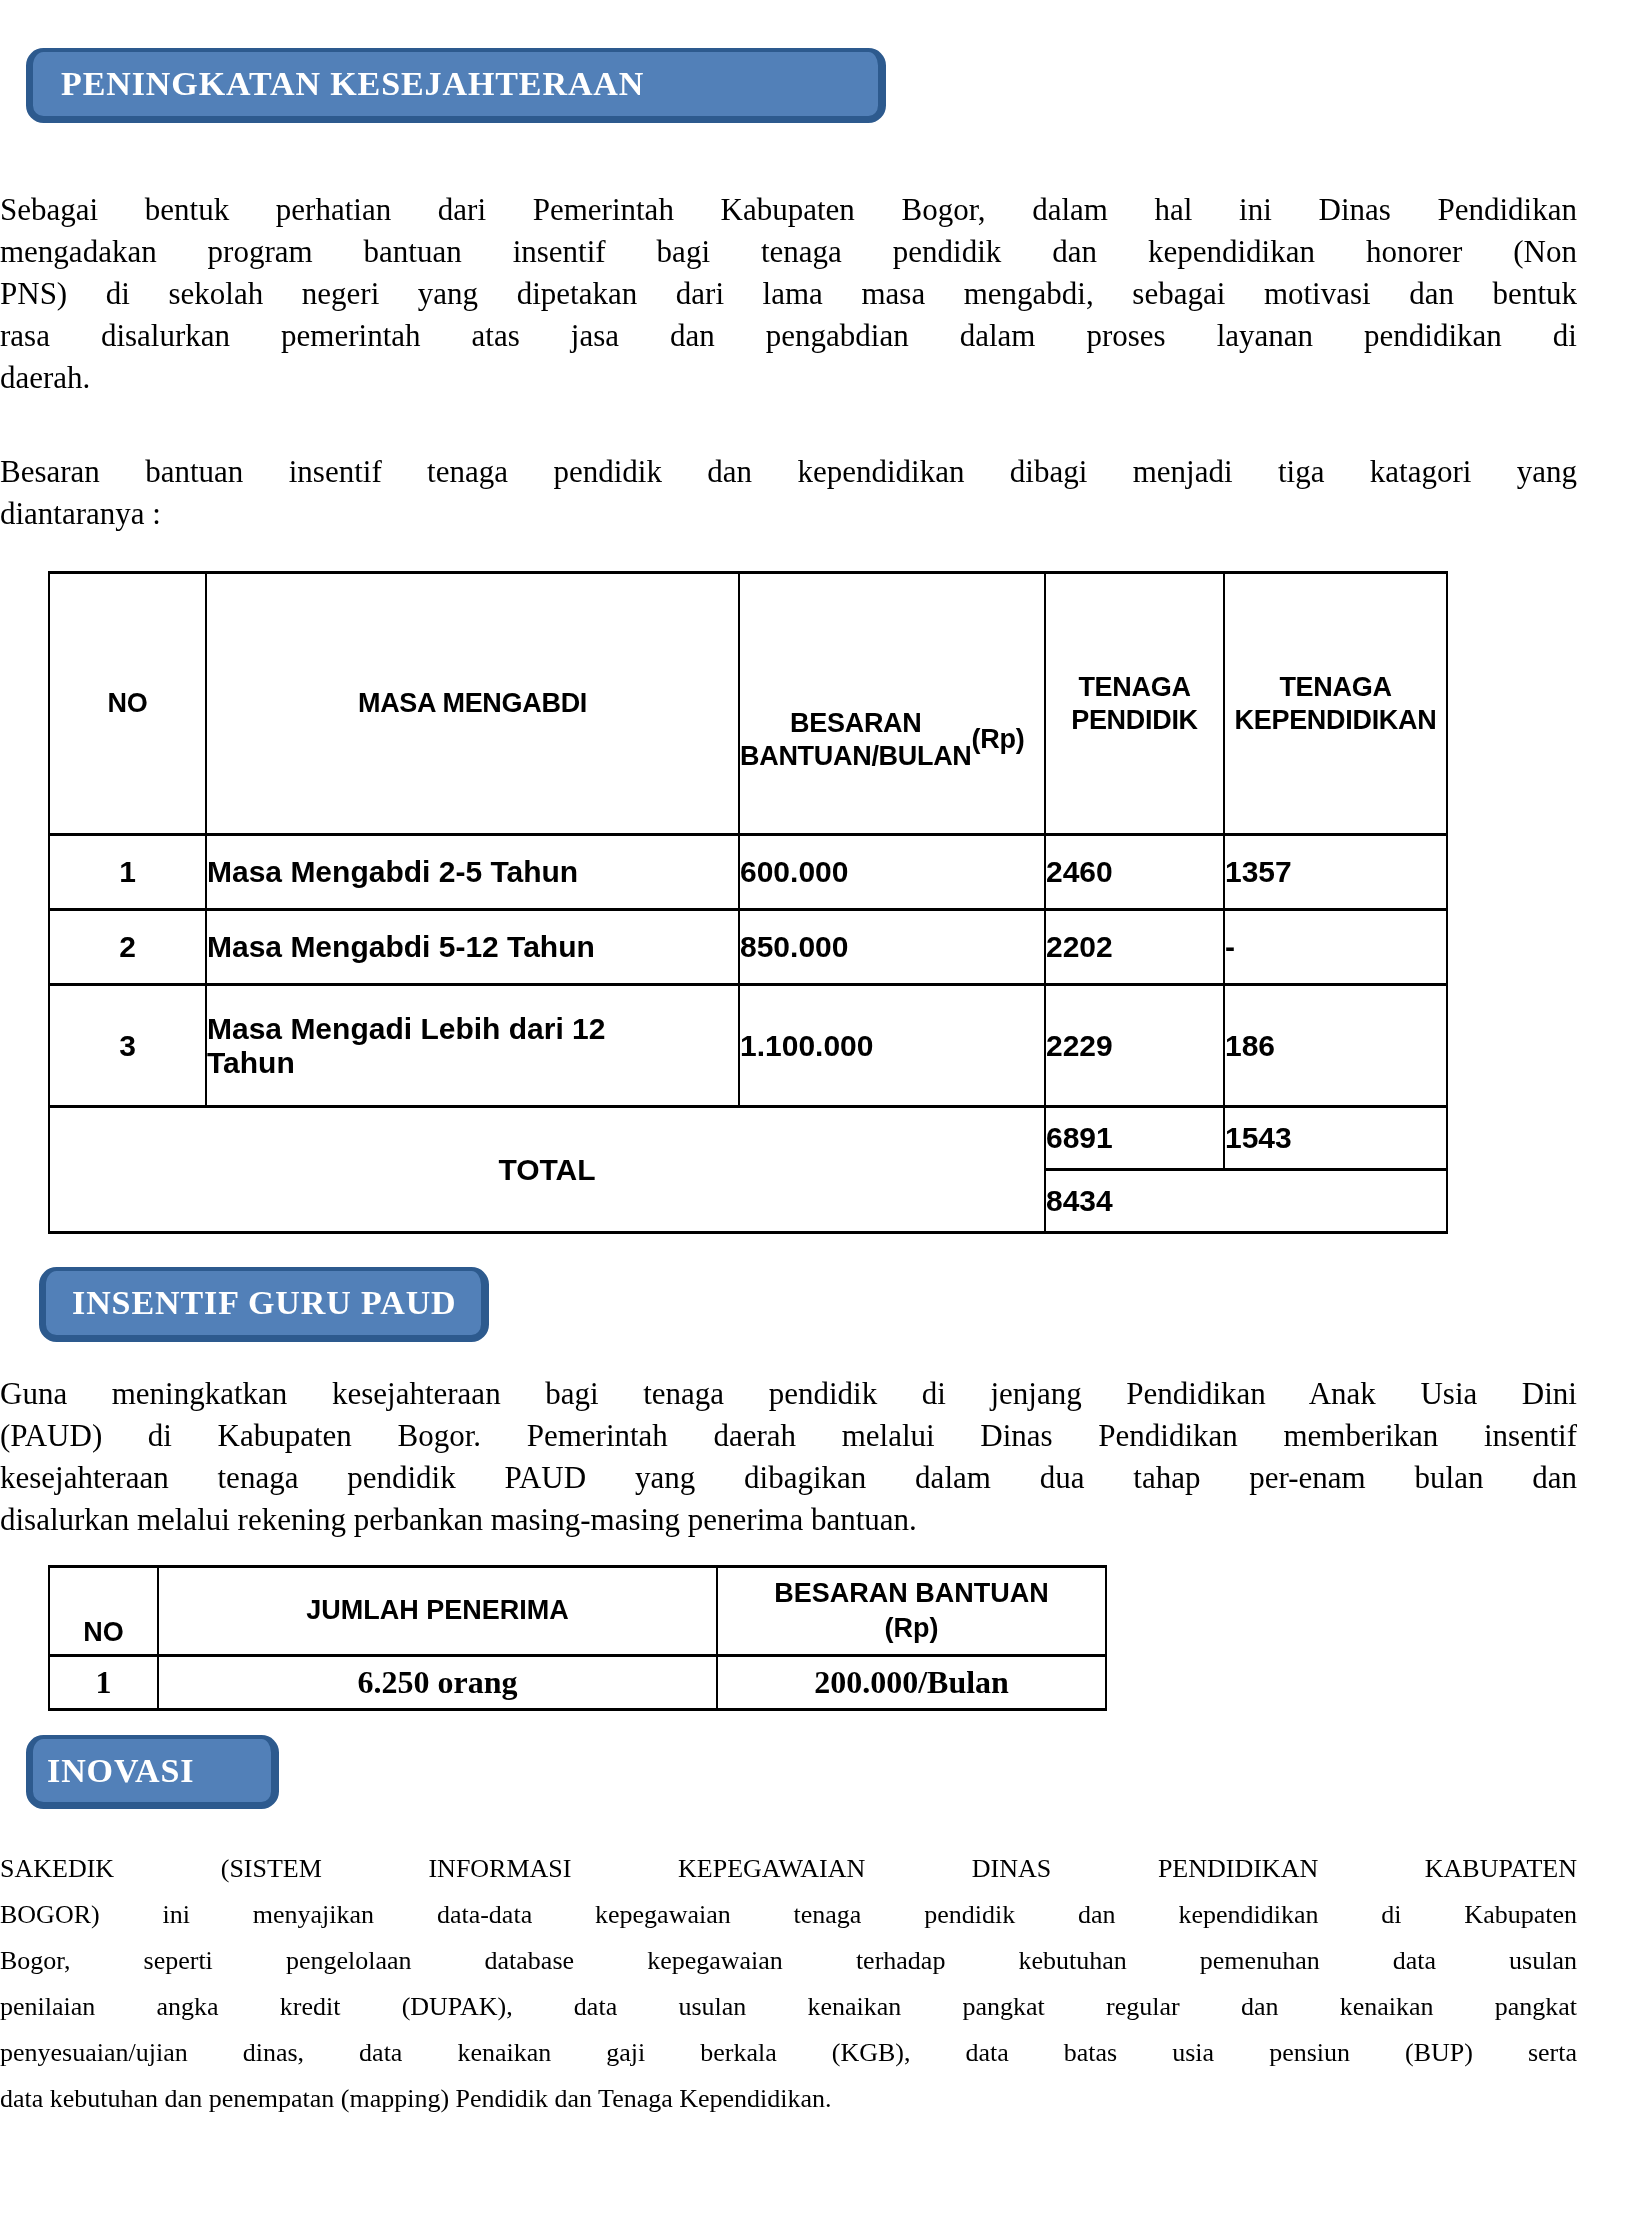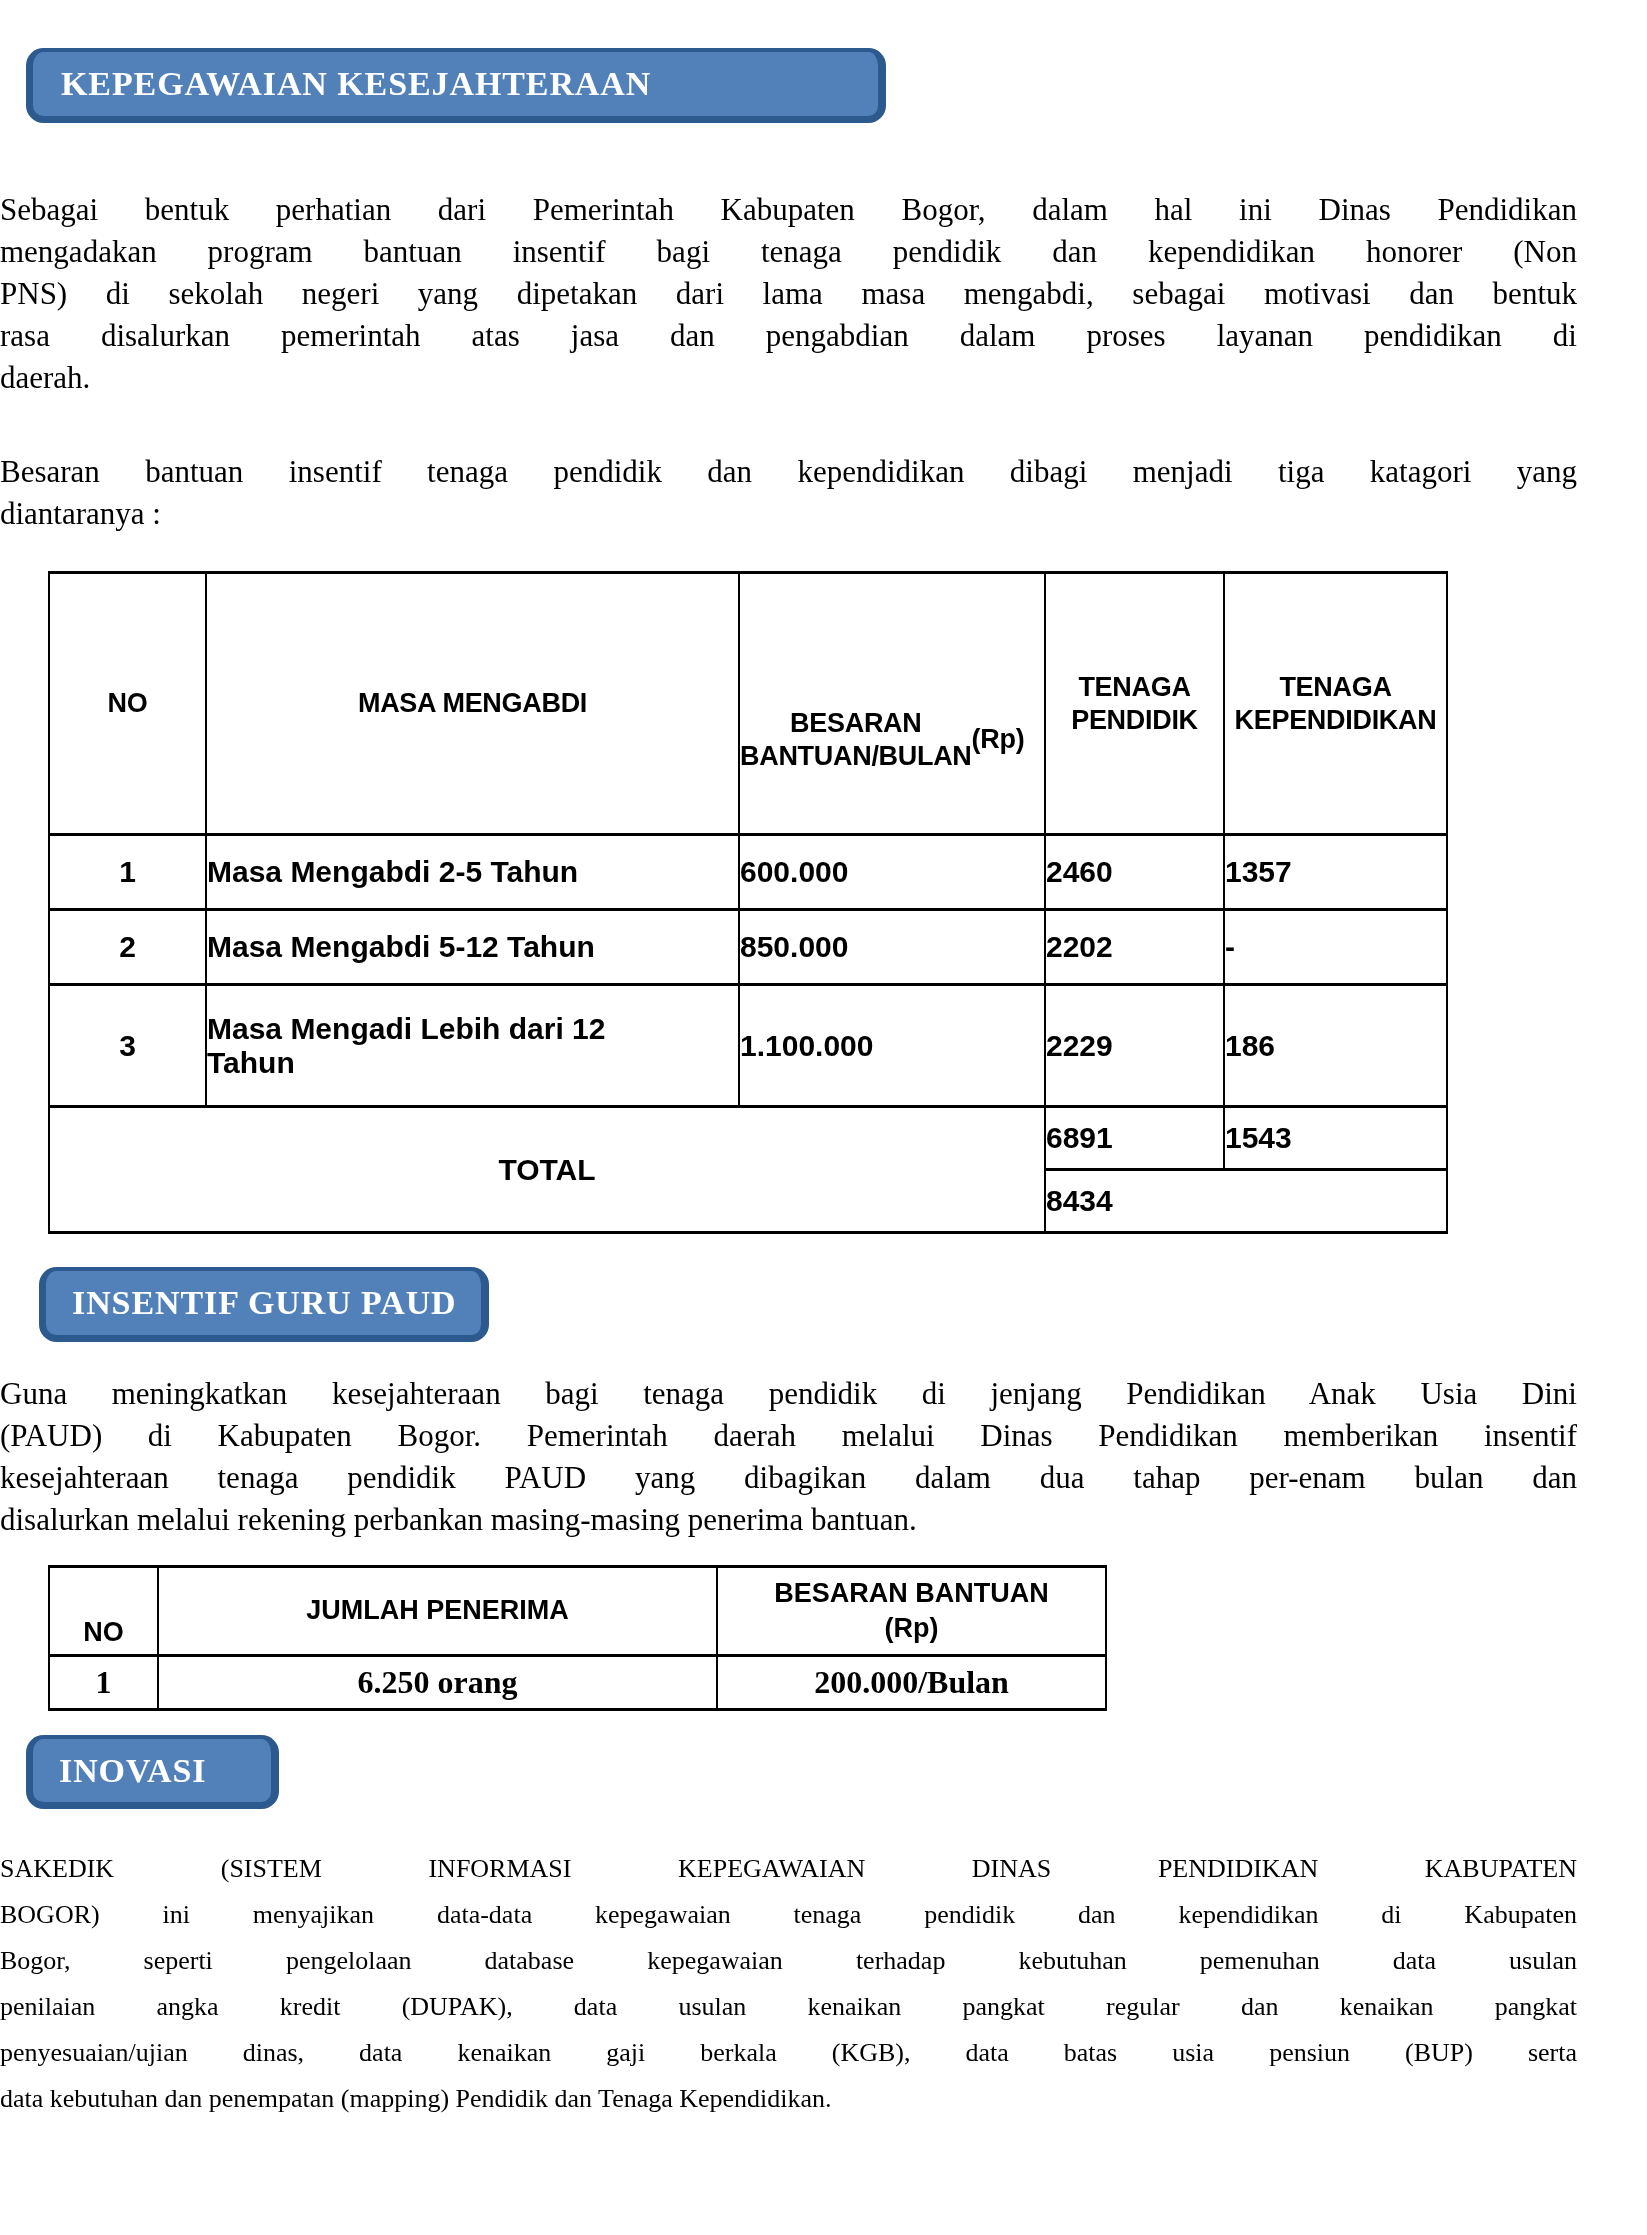--- a/index.html
+++ b/index.html
@@ -24,21 +24,21 @@
   .banner .banner-text {
     font-family:"Liberation Serif", serif;
     font-weight:bold;
     color:#ffffff;
     font-size:34px;
     letter-spacing:0.9px;
     white-space:nowrap;
   }
   .b1 { margin:48px 0 0 26px; width:860px; height:75px; padding-left:28px; }
   .b2 { margin:33px 0 0 39px; width:450px; height:75px; padding-left:26px; }
-  .b3 { margin:24.5px 0 0 26px; width:253px; height:74px; padding-left:26px; }
+  .b3 { margin:24.5px 0 0 26px; width:253px; height:74px; padding-left:14px; }
 
   
   .para { margin-right:70px; font-size:31px; }
   .pline {
     text-align:justify;
     text-align-last:justify;
     line-height:42px;
     max-height:42px;
     overflow:hidden;
   }
@@ -102,21 +102,21 @@
     font-size:32px;
     text-align:center; vertical-align:middle;
   }
 </style>
 </head>
 <body>
 
 <div class="page">
 
   <div class="banner b1">
-    <span class="banner-text">KEPEGAWAIAN KESEJAHTERAAN</span>
+    <span class="banner-text">PENINGKATAN KESEJAHTERAAN</span>
   </div>
 
   <div class="para p1">
     <div class="pline">Sebagai bentuk perhatian dari Pemerintah Kabupaten Bogor, dalam hal ini Dinas Pendidikan</div>
     <div class="pline">mengadakan program bantuan insentif bagi tenaga pendidik dan kependidikan honorer (Non</div>
     <div class="pline">PNS) di sekolah negeri yang dipetakan dari lama masa mengabdi, sebagai motivasi dan bentuk</div>
     <div class="pline">rasa disalurkan pemerintah atas jasa dan pengabdian dalam proses layanan pendidikan di</div>
     <div class="pline last">daerah.</div>
   </div>
 

